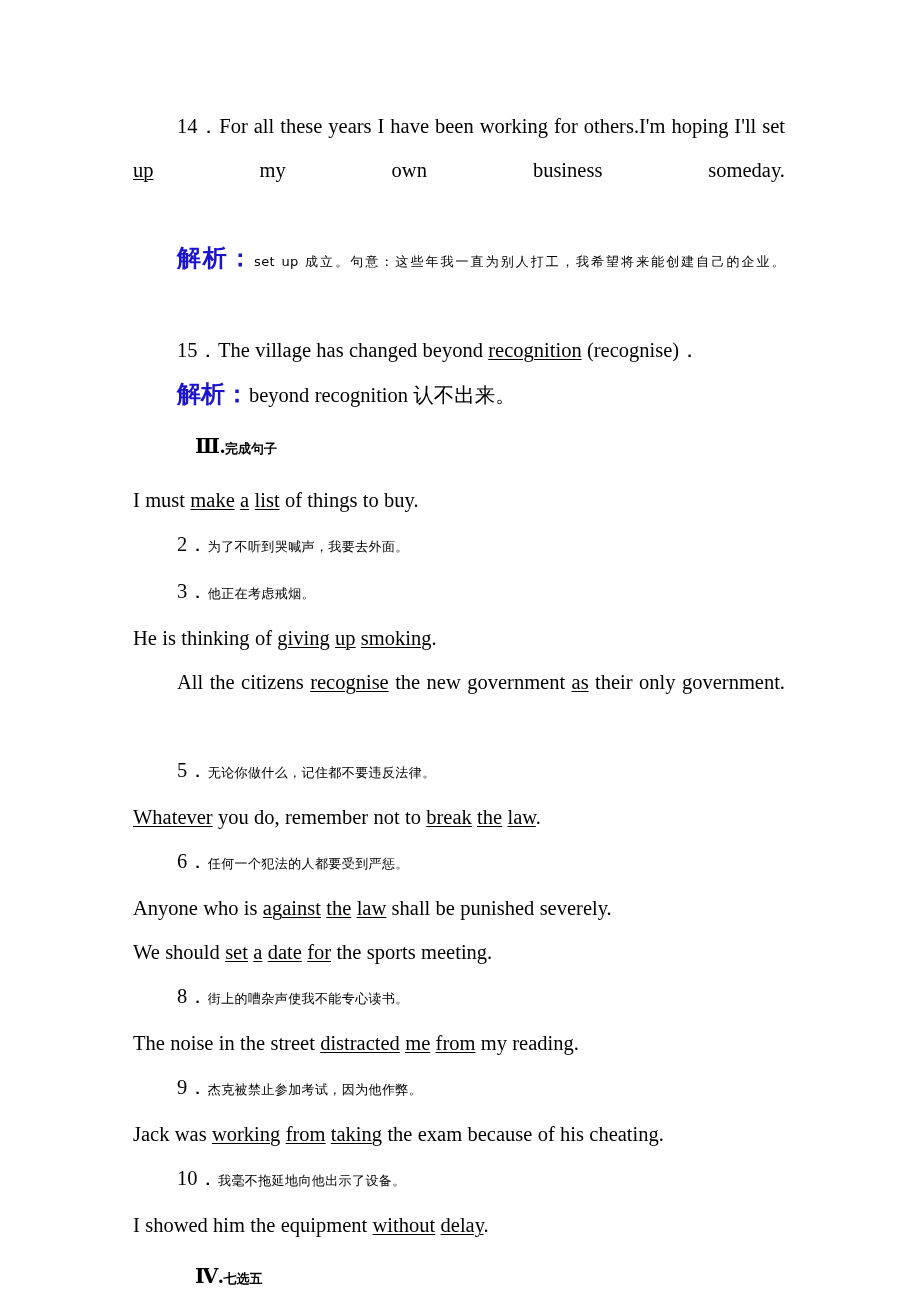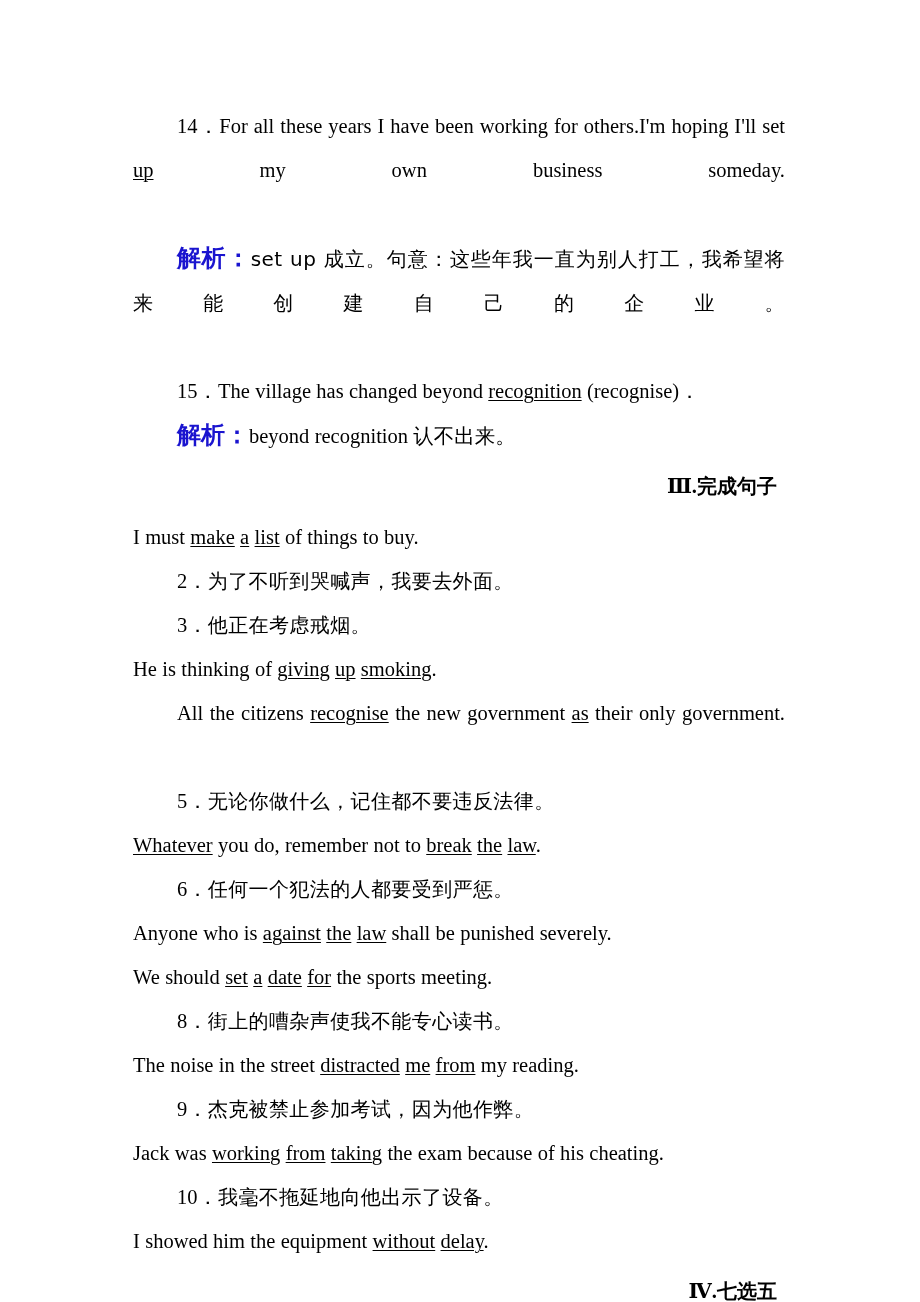--- a/index.html
+++ b/index.html
@@ -43,41 +43,41 @@
     width: 100%;
   }
   .p.nojust { text-align: left; }
 
   
   .ind { text-indent: 44px; }
 
   
   .cjk {
     font-family: "DejaVu Sans", "Liberation Sans", sans-serif;
-    font-size: 20px;
+    font-size: 13px;
     letter-spacing: 0.4px;
   }
 
   
   .jiexi {
     color: #1a14cf;
     font-family: "DejaVu Sans", "Liberation Sans", sans-serif;
     font-weight: bold;
     font-size: 24px;
   }
 
   
   .sec-head {
-    margin: 8px;
+    margin: 16px;
     padding: 0;
     font-size: 20.5px;
-    line-height: 41px;
+    line-height: 26px;
     font-weight: bold;
     text-indent: 46px;
-    text-align: right;
+    text-align: left;
   }
   .sec-head .romannum {
     font-family: "Liberation Serif", "DejaVu Serif", serif;
     font-weight: bold;
   }
   .sec-head .cjk {
     font-weight: bold;
     letter-spacing: 0px;
   }
 

